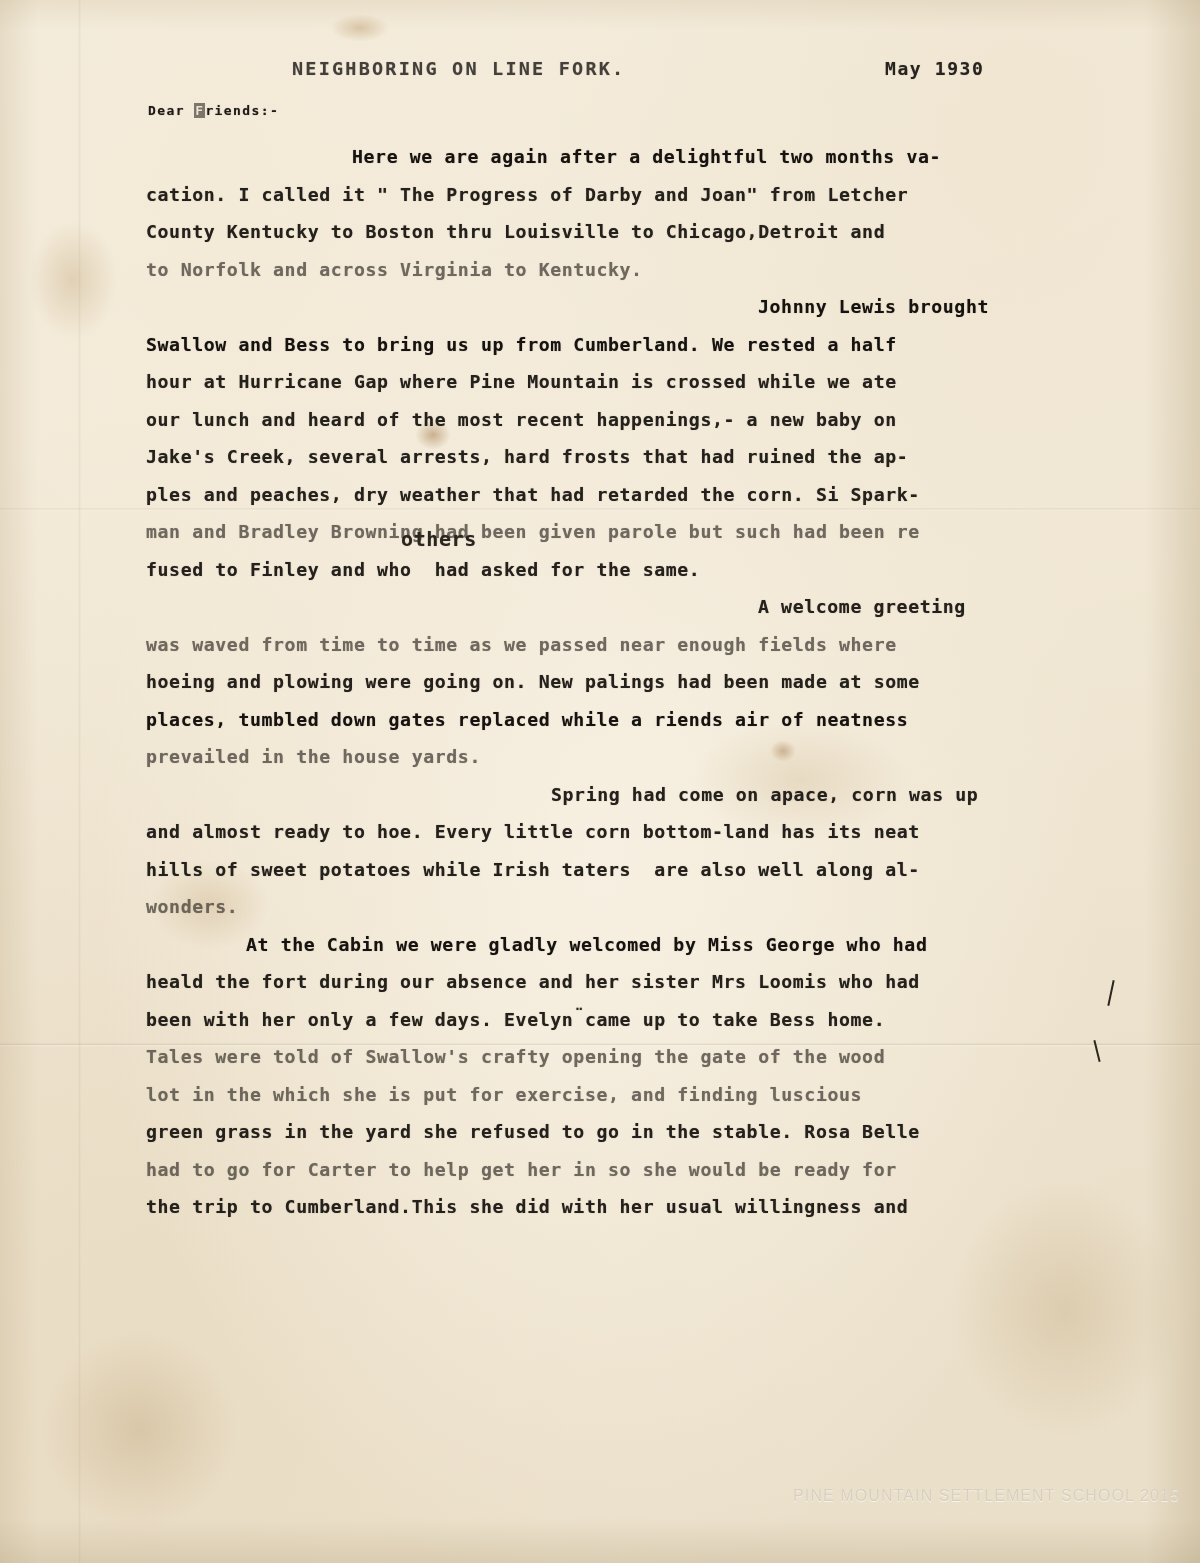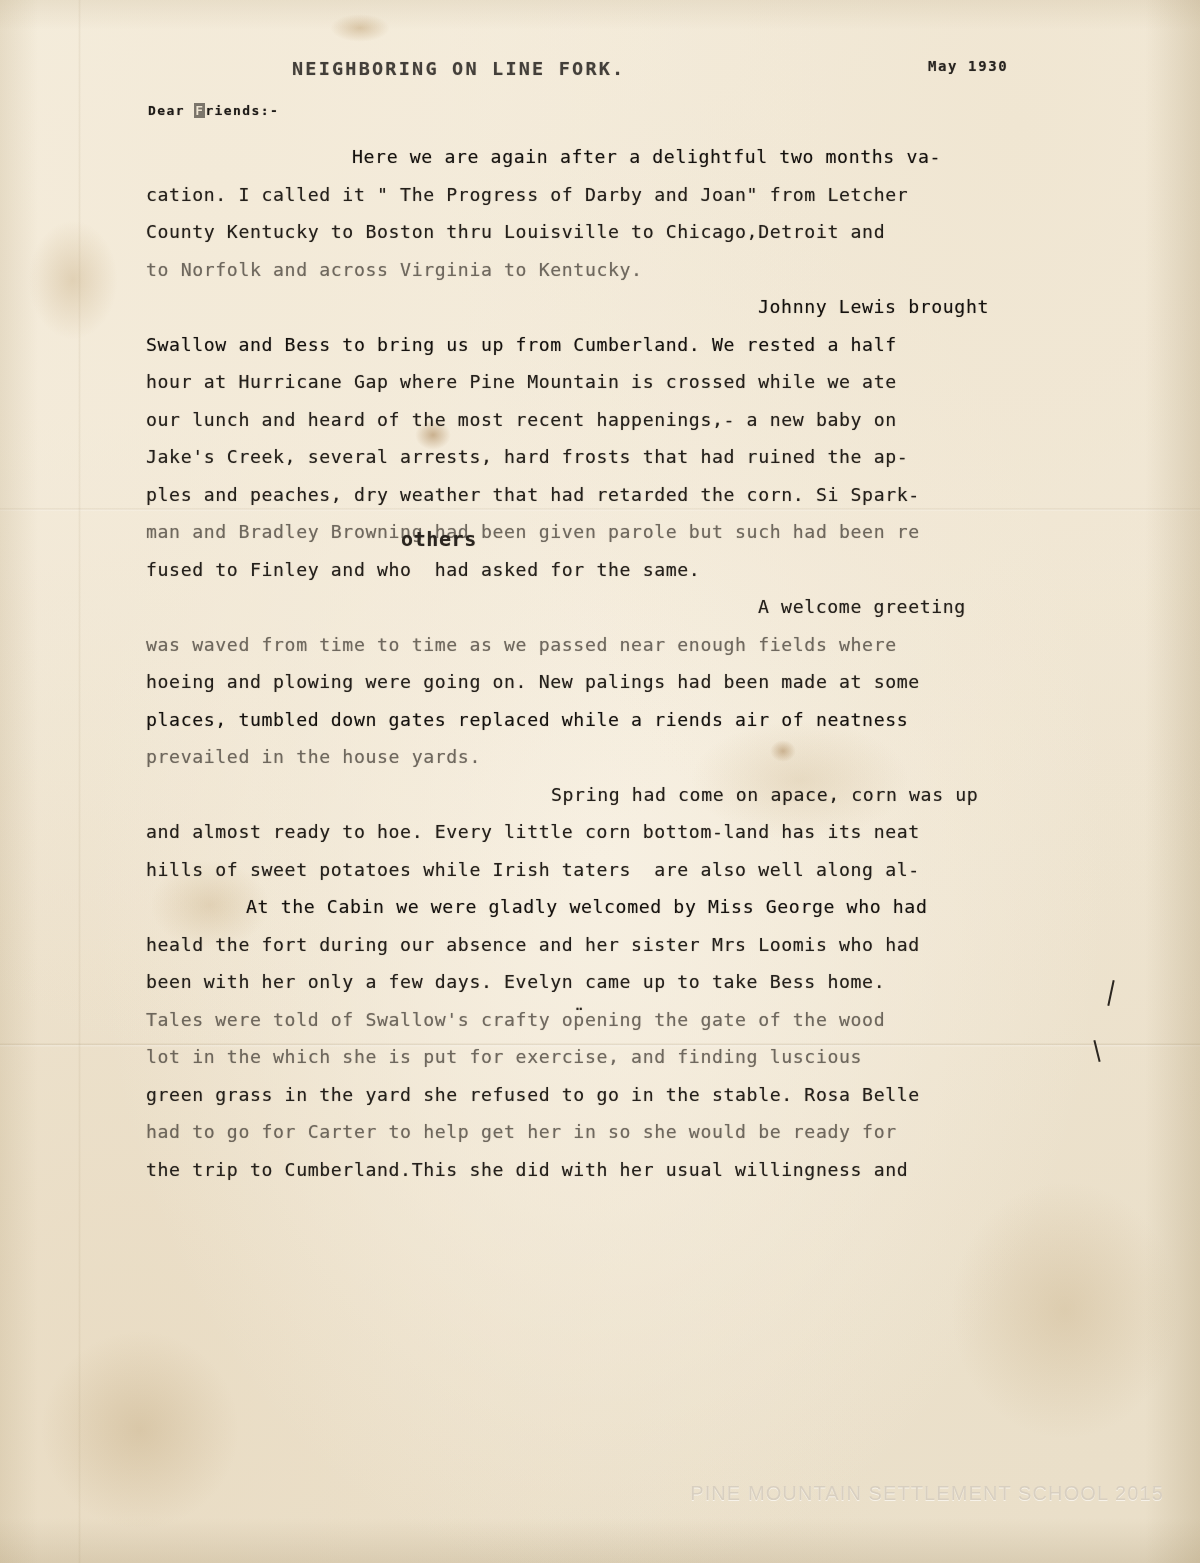--- a/index.html
+++ b/index.html
@@ -97,23 +97,23 @@
     left: 292px;
     top: 0;
     font-size: 18.5px;
     font-weight: bold;
     letter-spacing: 2.2px;
     opacity: 0.82;
     filter: blur(0.25px);
   }
   #doc-date {
     position: absolute;
-    left: 928px;
+    left: 885px;
     top: 0;
-    font-size: 14px;
+    font-size: 18px;
     font-weight: bold;
     letter-spacing: 1.6px;
     opacity: 0.95;
   }
 
   #salutation {
     position: absolute;
     left: 148px;
     top: 103px;
     font-size: 13px;
@@ -132,21 +132,21 @@
     top: 138px;
     width: 952px;
   }
   .para {
     margin: 0 0 0 0;
   }
   .line {
     font-size: 18.2px;
     line-height: 37.5px;
     white-space: pre;
-    font-weight: normal;
+    font-weight: bold;
     letter-spacing: 0.6px;
     color: #24201b;
   }
   .line.fade {
     color: #4a443c;
     opacity: 0.78;
   }
   .line.dark {
     color: #15120f;
   }
@@ -176,24 +176,24 @@
     left: 574px;
     top: 1006px;
     font-size: 17px;
     font-weight: bold;
     color: #2a251f;
     z-index: 6;
   }
 
   #watermark {
     position: absolute;
-    right: 36px;
+    right: 20px;
     bottom: 58px;
     font-family: "Liberation Sans", sans-serif;
-    font-size: 20px;
+    font-size: 16px;
     letter-spacing: 1.1px;
     color: #d8cfc0;
     text-shadow: 0 1px 0 rgba(255,255,255,0.6);
     z-index: 7;
     white-space: nowrap;
   }
 </style>
 </head>
 <body>
 
@@ -252,20 +252,21 @@
         <div class="line fade">was waved from time to time as we passed near enough fields where</div>
         <div class="line">hoeing and plowing were going on. New palings had been made at some</div>
         <div class="line dark">places, tumbled down gates replaced while a riends air of neatness</div>
         <div class="line fade">prevailed in the house yards.</div>
       </div>
 
       <div class="para">
         <div class="line indent-2">Spring had come on apace, corn was up</div>
         <div class="line">and almost ready to hoe. Every little corn bottom-land has its neat</div>
         <div class="line">hills of sweet potatoes while Irish taters  are also well along al-</div>
+        <div class="line fade">wonders.</div>
       </div>
 
       <div class="para">
         <div class="line dark indent-4">At the Cabin we were gladly welcomed by Miss George who had</div>
         <div class="line">heald the fort during our absence and her sister Mrs Loomis who had</div>
         <div class="line">been with her only a few days. Evelyn came up to take Bess home.</div>
         <div class="line fade">Tales were told of Swallow's crafty opening the gate of the wood</div>
         <div class="line fade">lot in the which she is put for exercise, and finding luscious</div>
         <div class="line">green grass in the yard she refused to go in the stable. Rosa Belle</div>
         <div class="line fade">had to go for Carter to help get her in so she would be ready for</div>

